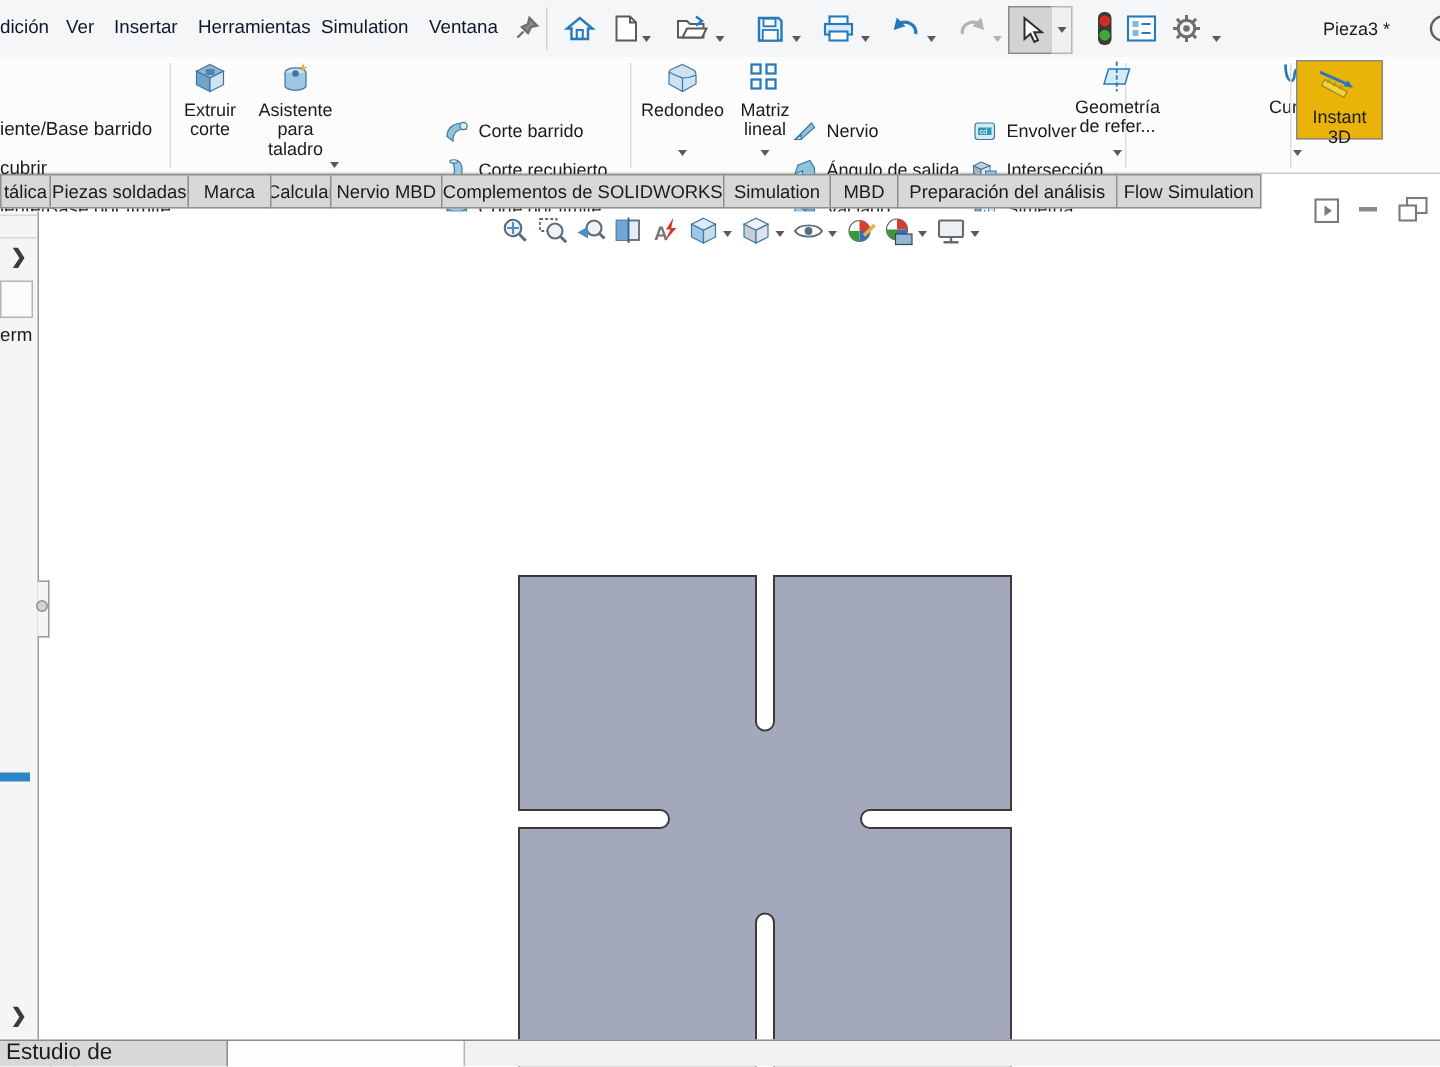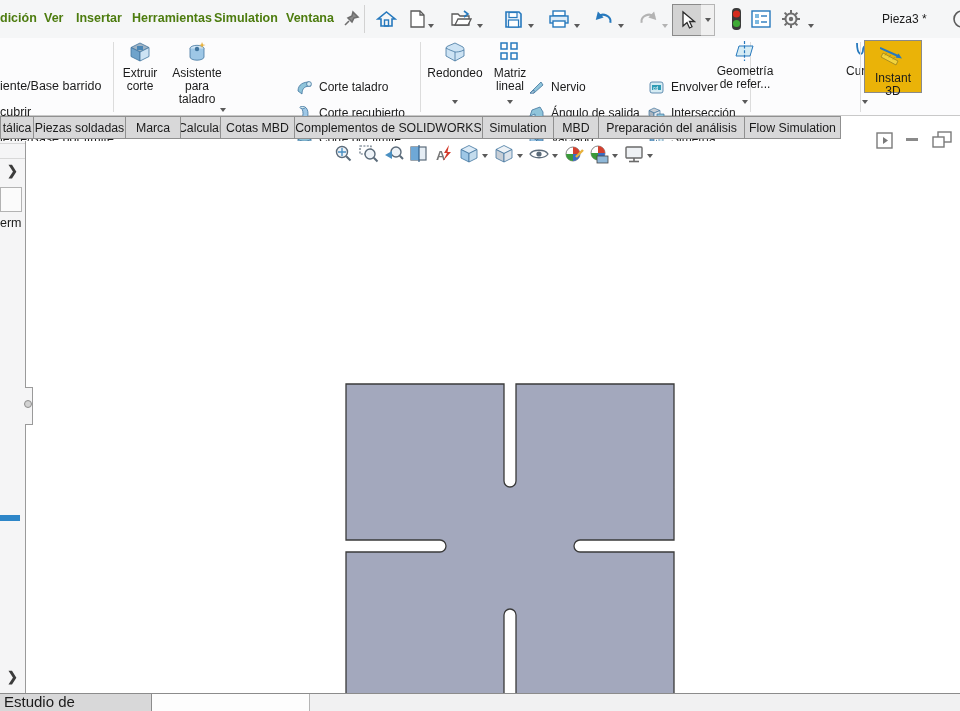--- a/index.html
+++ b/index.html
@@ -1,21 +1,21 @@
 <!DOCTYPE html>
 <html><head>
 <meta charset="utf-8">
 <style>
   html,body{margin:0;padding:0;}
   body{width:960px;height:711px;overflow:hidden;font-family:"Liberation Sans",sans-serif;
        font-size:12px;color:#1b1b1b;background:#fff;}
   .app{position:relative;width:960px;height:711px;background:#fff;}
   
   .menubar{position:absolute;left:0;top:0;width:960px;height:38px;background:#f5f6f7;}
-  .menu-item{position:absolute;top:11px;font-size:12.5px;color:#4d7c0f;cursor:default;font-weight:bold;}
+  .menu-item{position:absolute;top:11px;font-size:12.5px;color:#0f172a;cursor:default;}
   .qsep{position:absolute;top:5px;width:1px;height:28px;background:#d2d2d2;}
   .qbtn{position:absolute;top:8px;width:22px;height:22px;display:flex;align-items:center;justify-content:center;}
   .caret{display:inline-block;width:0;height:0;border:3.5px solid transparent;border-top:4px solid #5a5a5a;border-bottom:none;}
   .qcaret{position:absolute;top:17px;}
   .selbox{position:absolute;left:672px;top:4px;width:28px;height:30px;background:#d3d3d3;border:1px solid #8a8a8a;display:flex;align-items:center;justify-content:center;}
   .selcaretbox{position:absolute;left:701px;top:4px;width:13px;height:30px;border:1px solid #b5b5b5;border-left:none;display:flex;align-items:center;justify-content:center;background:#f0f0f0;}
   .doc-title{position:absolute;left:865px;top:12px;font-size:12px;color:#1b1b1b;margin-left:17px;}
   .partial-circle{position:absolute;left:949px;top:9px;width:11px;height:20px;overflow:hidden;}
   
   .ribbon{position:absolute;left:0;top:38px;width:960px;height:78px;background:#fcfcfd;border-bottom:1px solid #c9c9c9;box-sizing:border-box;}
@@ -211,21 +211,21 @@
     <span class="free-caret" style="left:220px;top:63px"><span class="caret"></span></span>
 
     <div class="sgroup" style="left:296px">
       <div class="sbtn" style="top:36px">
         <span>
           <svg width="17" height="17" viewBox="0 0 17 17">
               <path d="M2,12 C2,5 8,3 13,3 L15,7 C9,7 6,9 6,15 Z" fill="#8fc4da" stroke="#41759e" stroke-width=".8"></path>
               <circle cx="13" cy="5" r="2.4" fill="#d6ecf4" stroke="#41759e" stroke-width=".8"></circle>
             </svg>
         </span>
-        <span class="lbl">Corte taladro</span>
+        <span class="lbl">Corte barrido</span>
       </div>
       <div class="sbtn" style="top:62px">
         <span>
           <svg width="17" height="17" viewBox="0 0 17 17">
               <path d="M4,2 C8,4 8,13 4,15 L9,15 C13,13 13,4 9,2 Z" fill="#9ec7e6" stroke="#41759e" stroke-width=".8"></path>
               <ellipse cx="6.5" cy="2.6" rx="2.6" ry="1.1" fill="#d6ecf4" stroke="#41759e" stroke-width=".7"></ellipse>
               <ellipse cx="6.5" cy="14.4" rx="2.6" ry="1.1" fill="#d6ecf4" stroke="#41759e" stroke-width=".7"></ellipse>
             </svg>
         </span>
         <span class="lbl">Corte recubierto</span>
@@ -375,21 +375,21 @@
       <span class="lbl">Instant
 3D</span>
     </div>
   </div>
 
   <div class="tabs">
     <span class="tab" style="width:34px">tálica</span>
     <span class="tab" style="width:93px">Piezas soldadas</span>
     <span class="tab" style="width:56px">Marca</span>
     <span class="tab" style="width:41px">Calcular</span>
-    <span class="tab" style="width:75px">Cotas MBD</span>
+    <span class="tab" style="width:75px">Nervio MBD</span>
     <span class="tab" style="width:189px">Complementos de SOLIDWORKS</span>
     <span class="tab" style="width:72px">Simulation</span>
     <span class="tab" style="width:46px">MBD</span>
     <span class="tab" style="width:147px">Preparación del análisis</span>
     <span class="tab" style="width:97px">Flow Simulation</span>
   </div>
 
   <div class="graphics">
 
     <div class="headsup">

